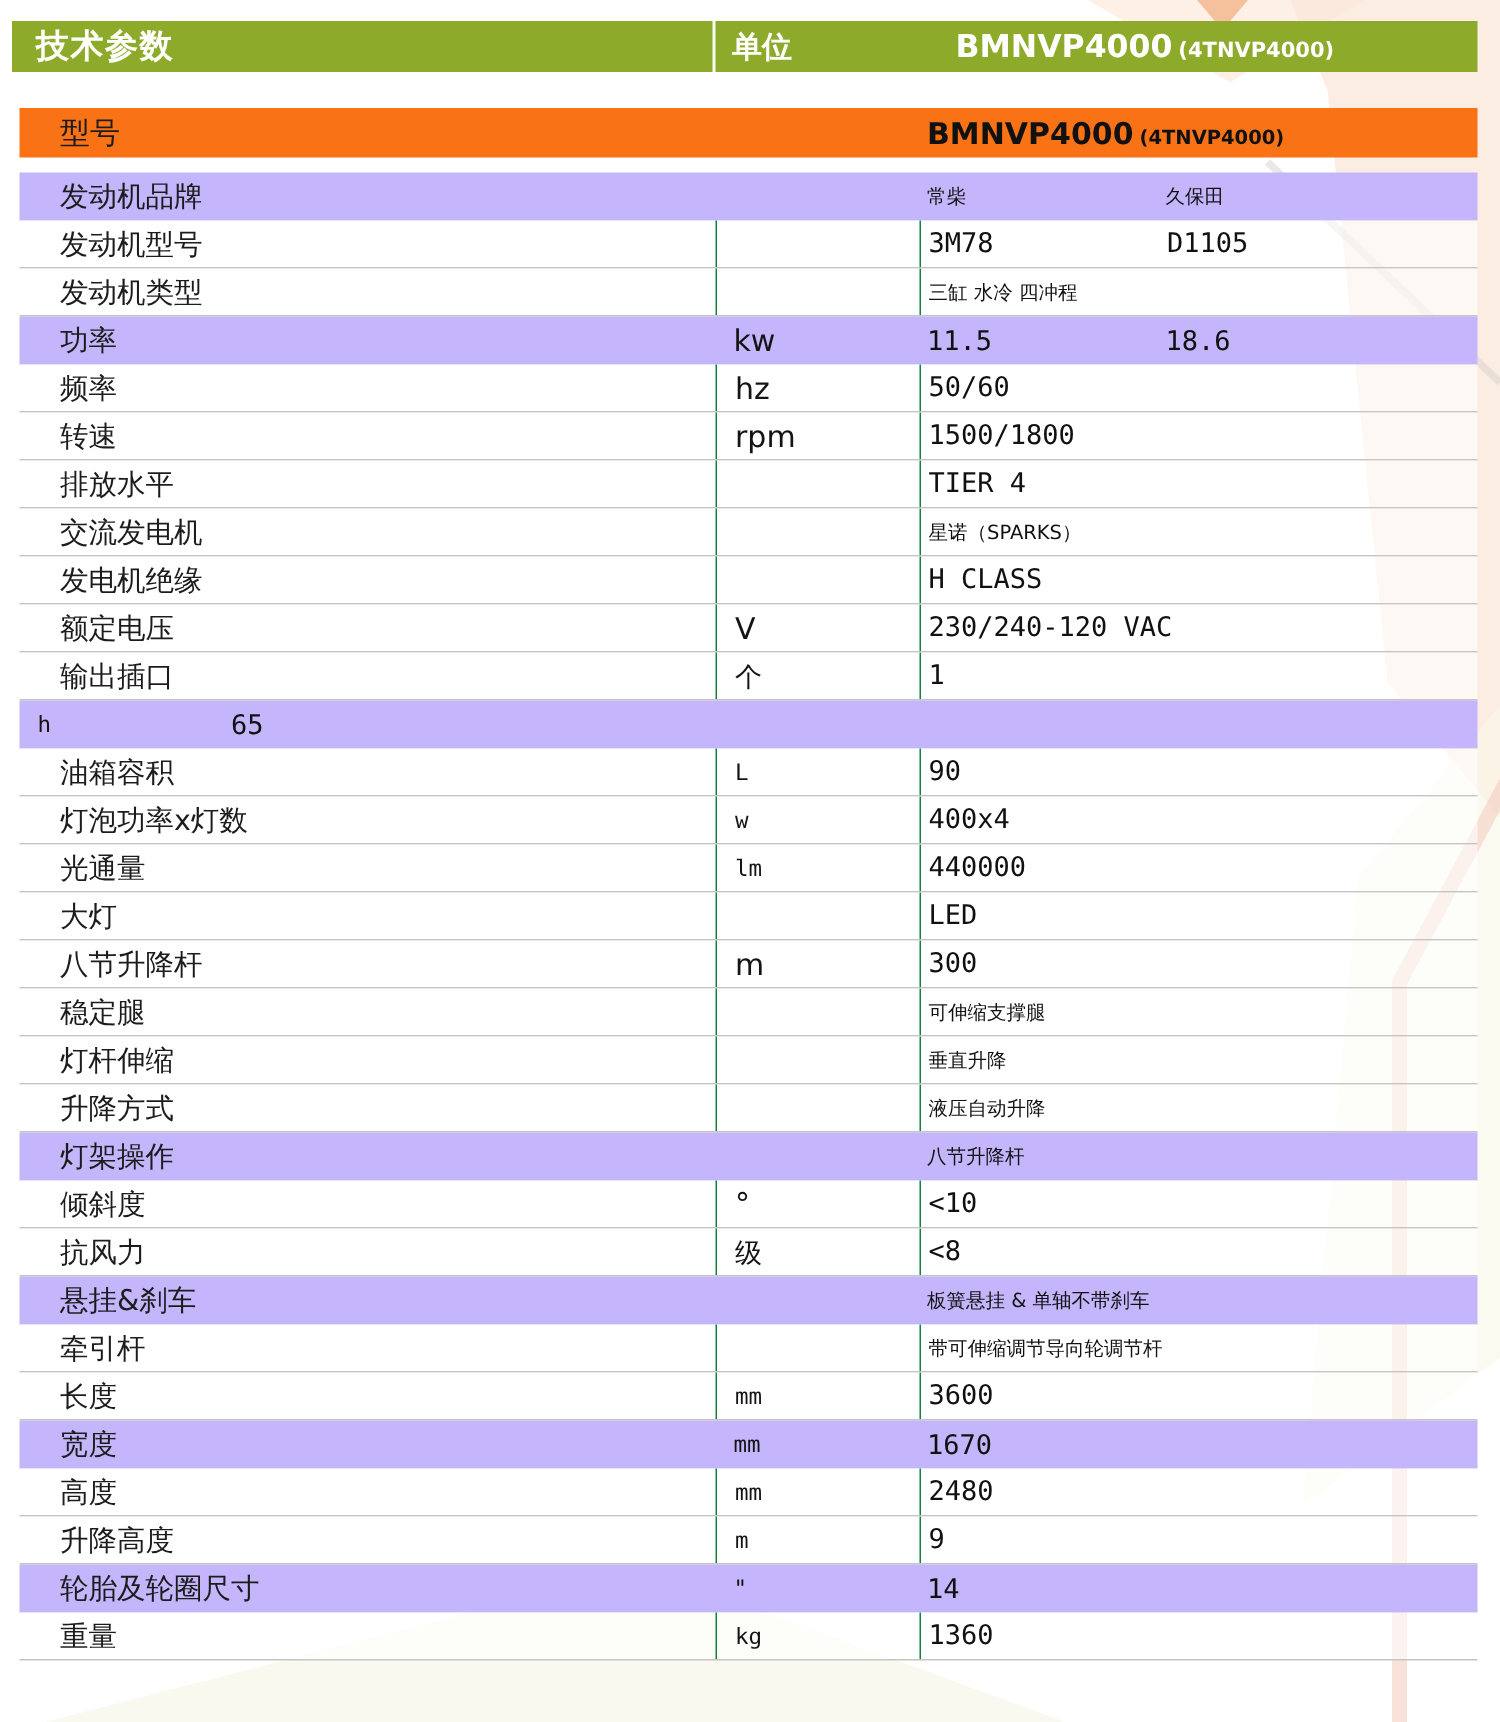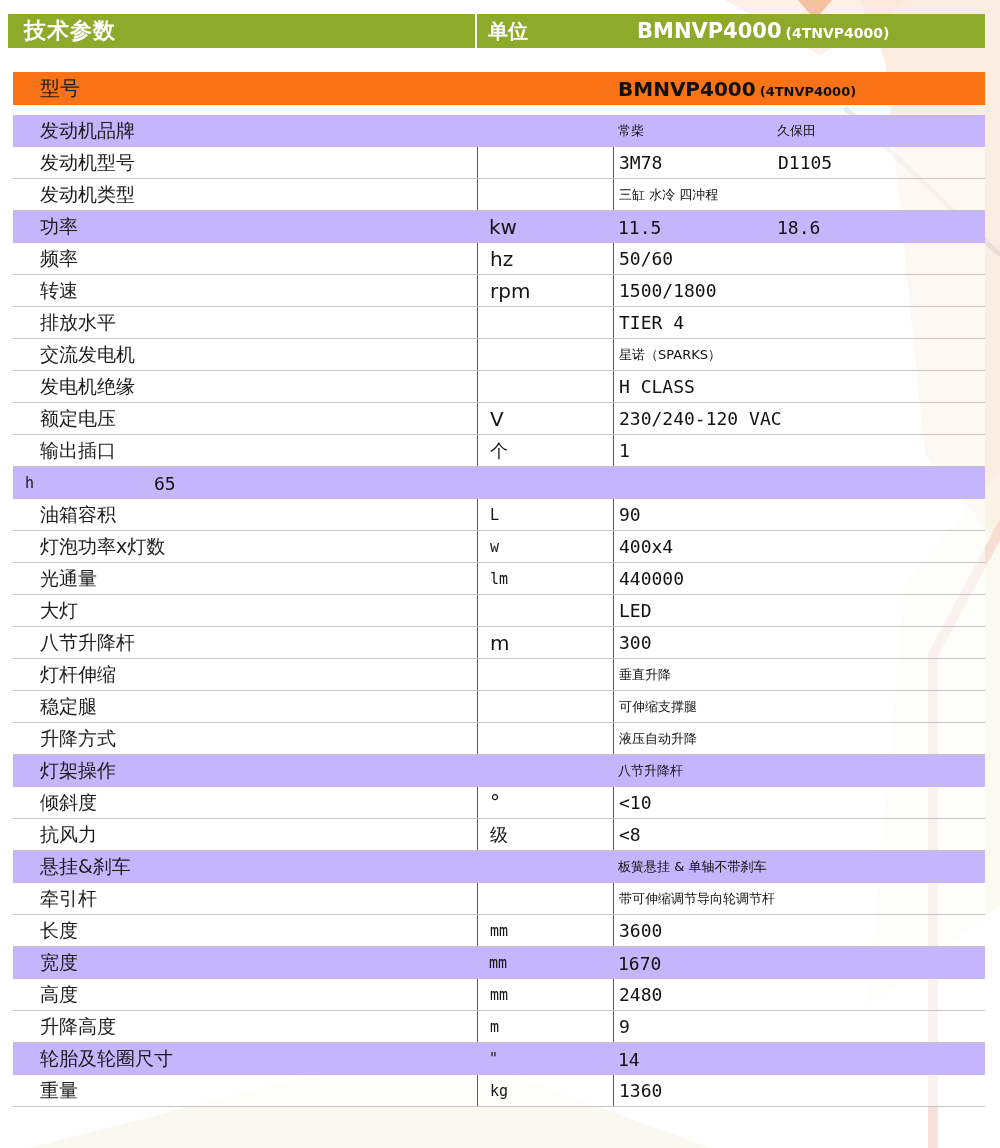--- a/index.html
+++ b/index.html
@@ -179,29 +179,29 @@
         <div class="c-value">LED</div>
       </div>
 
       <div class="row">
         <div class="c-label">八节升降杆</div>
         <div class="c-unit u-lg">m</div>
         <div class="c-value">300</div>
       </div>
 
       <div class="row">
+        <div class="c-label">稳定腿</div>
+        <div class="c-unit"></div>
+        <div class="c-value v-cn">可伸缩支撑腿</div>
+      </div>
+
+      <div class="row">
         <div class="c-label">灯杆伸缩</div>
         <div class="c-unit"></div>
         <div class="c-value v-cn">垂直升降</div>
-      </div>
-
-      <div class="row">
-        <div class="c-label">稳定腿</div>
-        <div class="c-unit"></div>
-        <div class="c-value v-cn">可伸缩支撑腿</div>
       </div>
 
       <div class="row">
         <div class="c-label">升降方式</div>
         <div class="c-unit"></div>
         <div class="c-value v-cn">液压自动升降</div>
       </div>
 
       <div class="row g">
         <div class="c-label">灯架操作</div>

